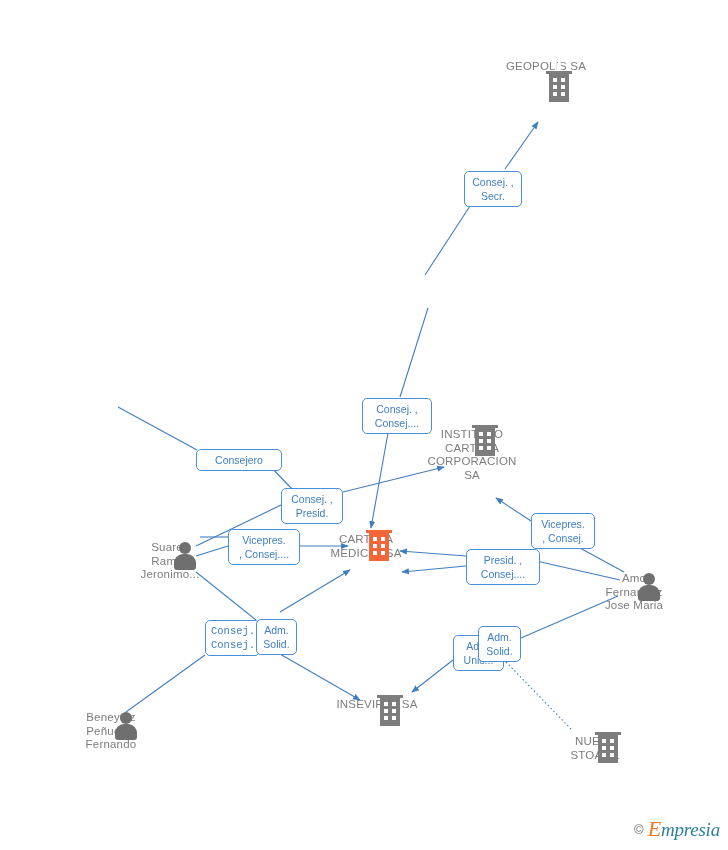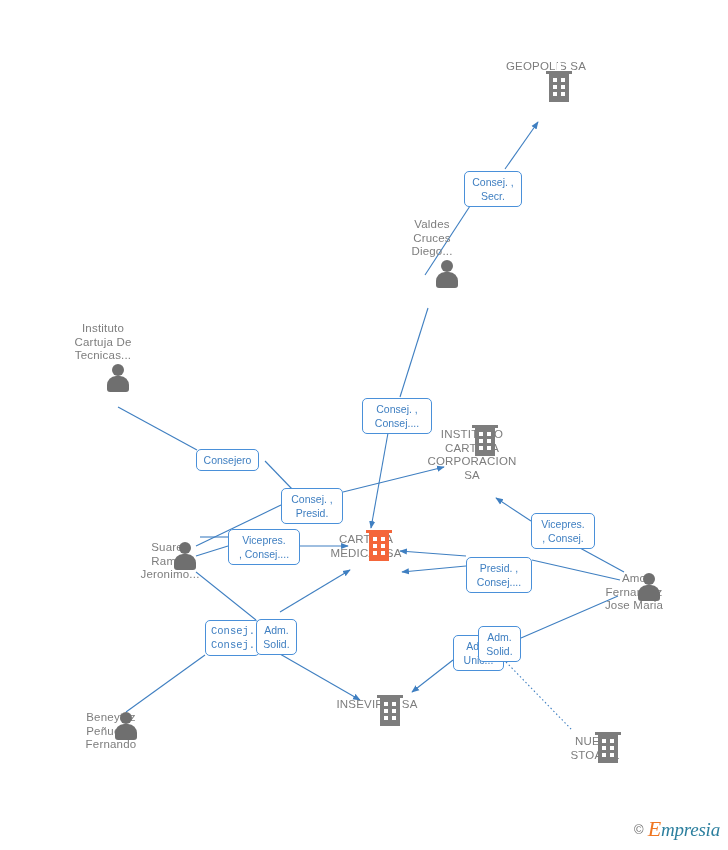--- a/index.html
+++ b/index.html
@@ -214,37 +214,21 @@
         <span class="win" style="left:7px;  top:11px;"></span>
         <span class="win" style="left:15px; top:11px;"></span>
         <span class="win" style="left:7px;  top:18px;"></span>
         <span class="win" style="left:15px; top:18px;"></span>
         <span class="door"></span>
         <span class="base"></span>
       </span>
     </span>
   </div>
 
-  <div class="node person" style="left:382px; top:218px; width:100px;">
-    <span class="caption">Valdes
-Cruces
-Diego...</span>
-    <span class="glyph">
-      <span class="psn"><span class="head"></span><span class="torso"></span></span>
-    </span>
-  </div>
-
-  <div class="node person" style="left:53px; top:322px; width:100px;">
-    <span class="caption">Instituto
-Cartuja De
-Tecnicas...</span>
-    <span class="glyph">
-      <span class="psn"><span class="head"></span><span class="torso"></span></span>
-    </span>
-  </div>
+
 
   <div class="node company" style="left:422px; top:428px; width:100px;">
     <span class="glyph">
       <span class="bld">
         <span class="body"></span>
         <span class="win" style="left:7px;  top:4px;"></span>
         <span class="win" style="left:15px; top:4px;"></span>
         <span class="win" style="left:7px;  top:11px;"></span>
         <span class="win" style="left:15px; top:11px;"></span>
         <span class="win" style="left:7px;  top:18px;"></span>
@@ -337,32 +321,32 @@
     <span class="caption">NUEVA
 STOA SL</span>
   </div>
 
   <div class="elabel" style="left:464px; top:171px; width:58px;">Consej. ,
 Secr.</div>
 
   <div class="elabel" style="left:362px; top:398px; width:70px;">Consej. ,
 Consej....</div>
 
-  <div class="elabel" style="left:196px; top:449px; width:63px;">Consejero</div>
+  <div class="elabel" style="left:196px; top:449px; width:86px;">Consejero</div>
 
   <div class="elabel" style="left:281px; top:488px; width:62px;">Consej. ,
 Presid.</div>
 
   <div class="elabel" style="left:228px; top:529px; width:72px;">Vicepres.
 , Consej....</div>
 
   <div class="elabel" style="left:531px; top:513px; width:64px;">Vicepres.
 , Consej.</div>
 
-  <div class="elabel" style="left:466px; top:549px; width:66px;margin-top:8px;">Presid. ,
+  <div class="elabel" style="left:466px; top:549px; width:74px;">Presid. ,
 Consej....</div>
 
   <div class="elabel" style="left:205px; top:620px; width:55px;font-family:Liberation Mono, monospace;">Consej.
 Consej..</div>
 
   <div class="elabel" style="left:256px; top:619px; width:41px;">Adm.
 Solid.</div>
 
   <div class="elabel" style="left:453px; top:635px; width:51px;">Adm.
 Unic...</div>

